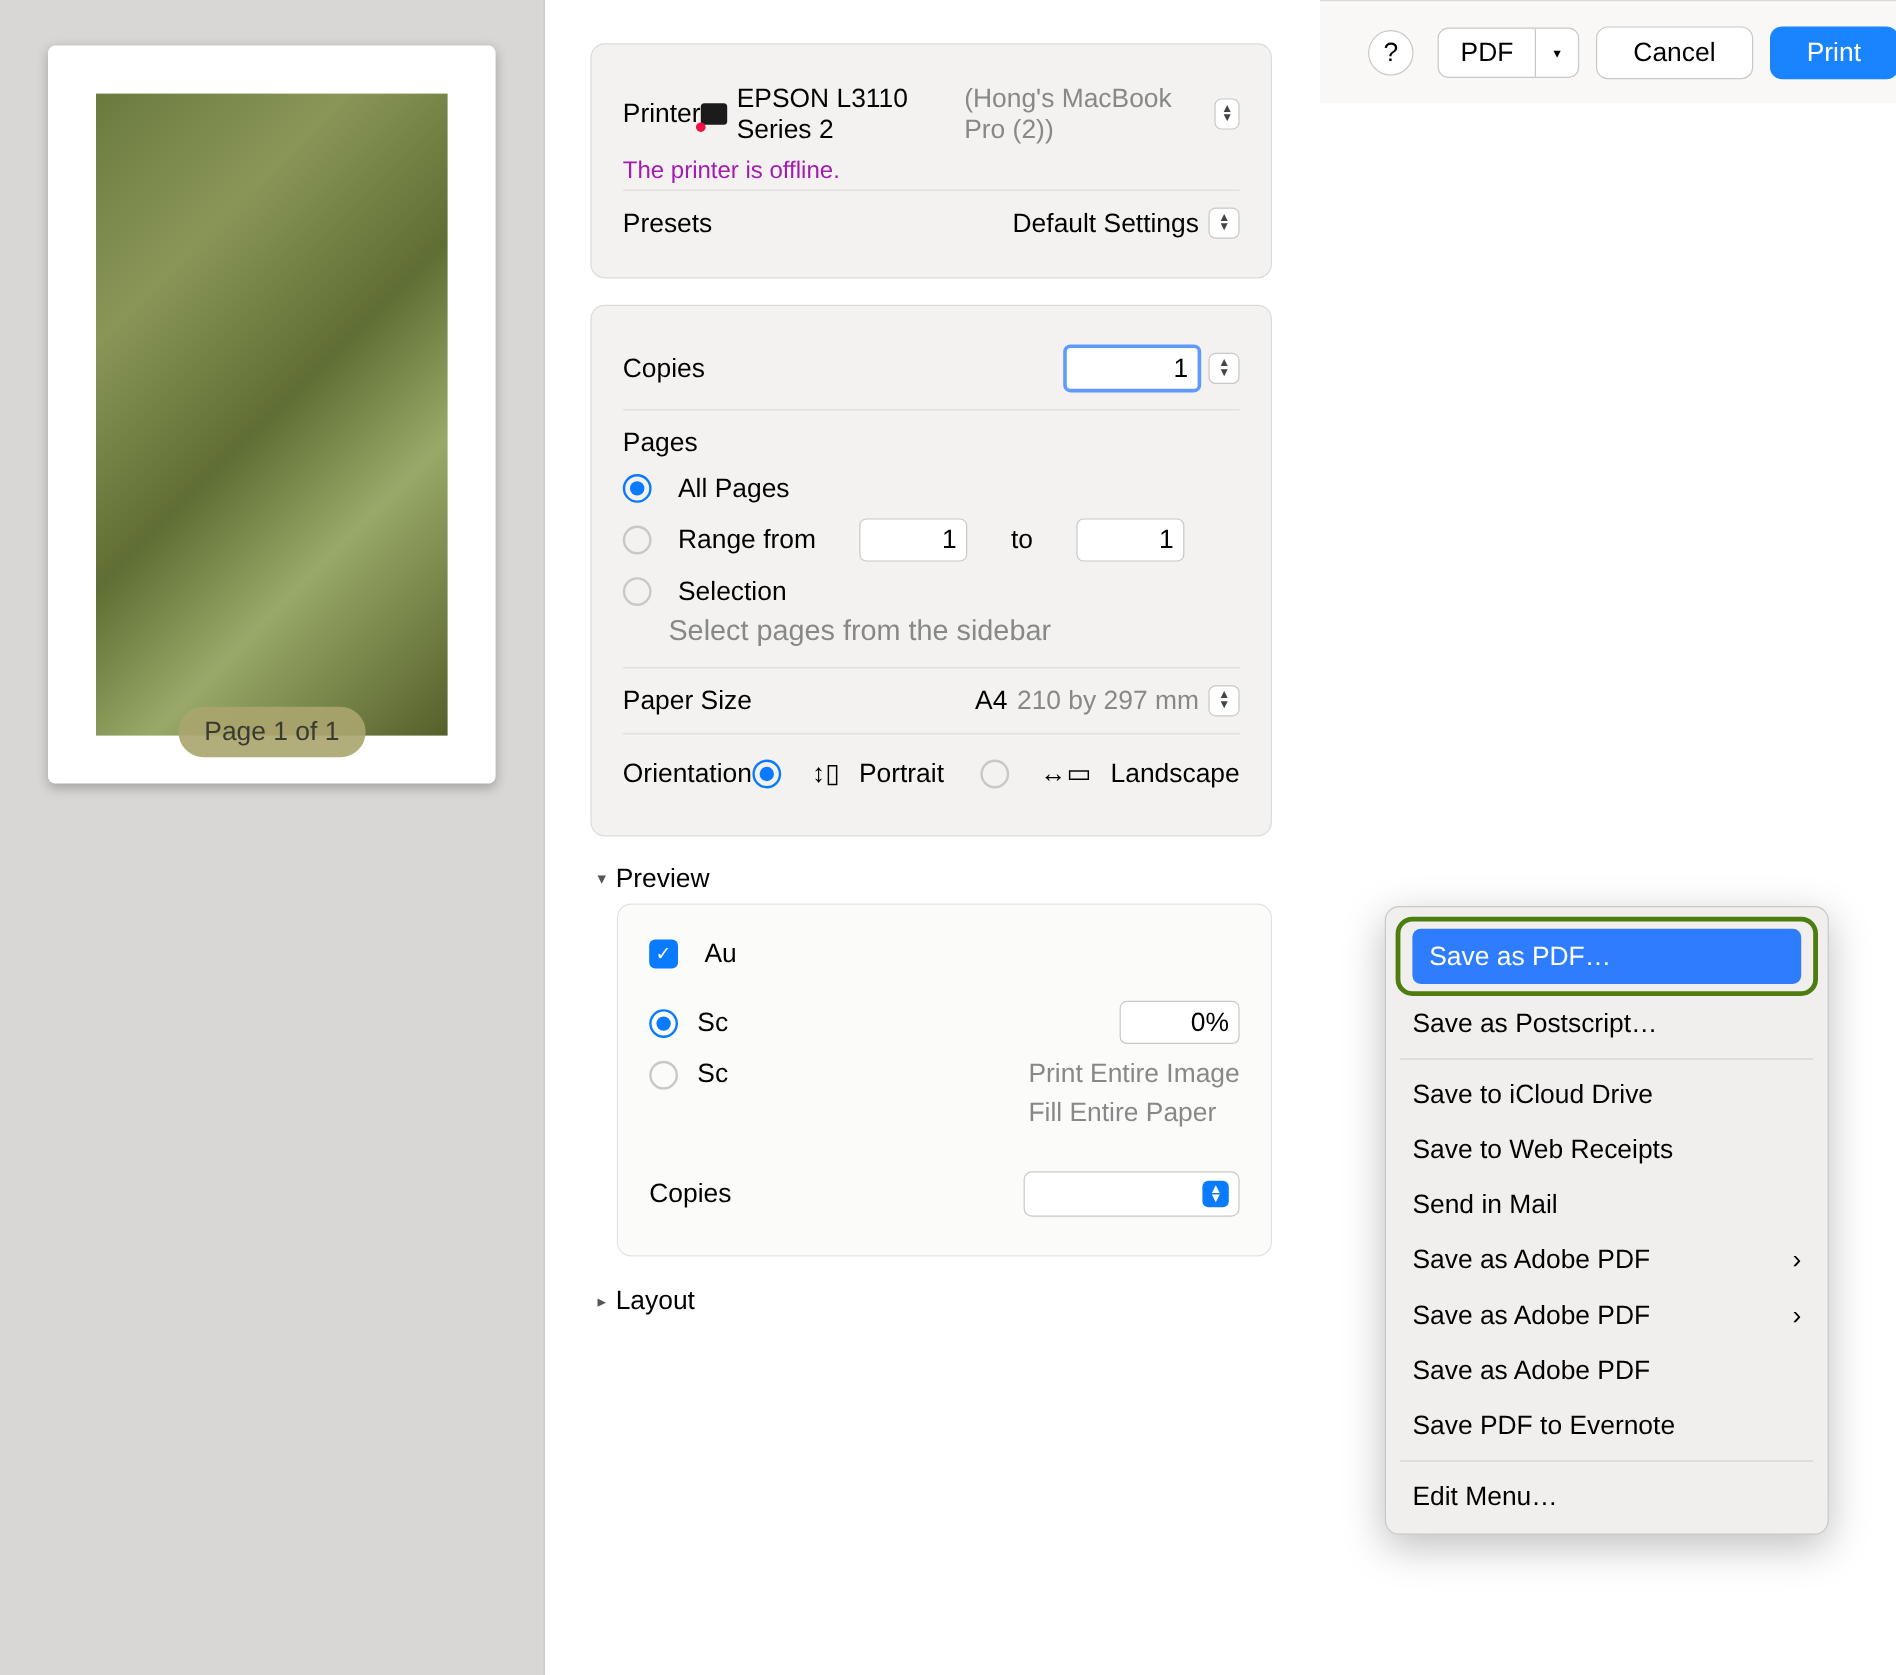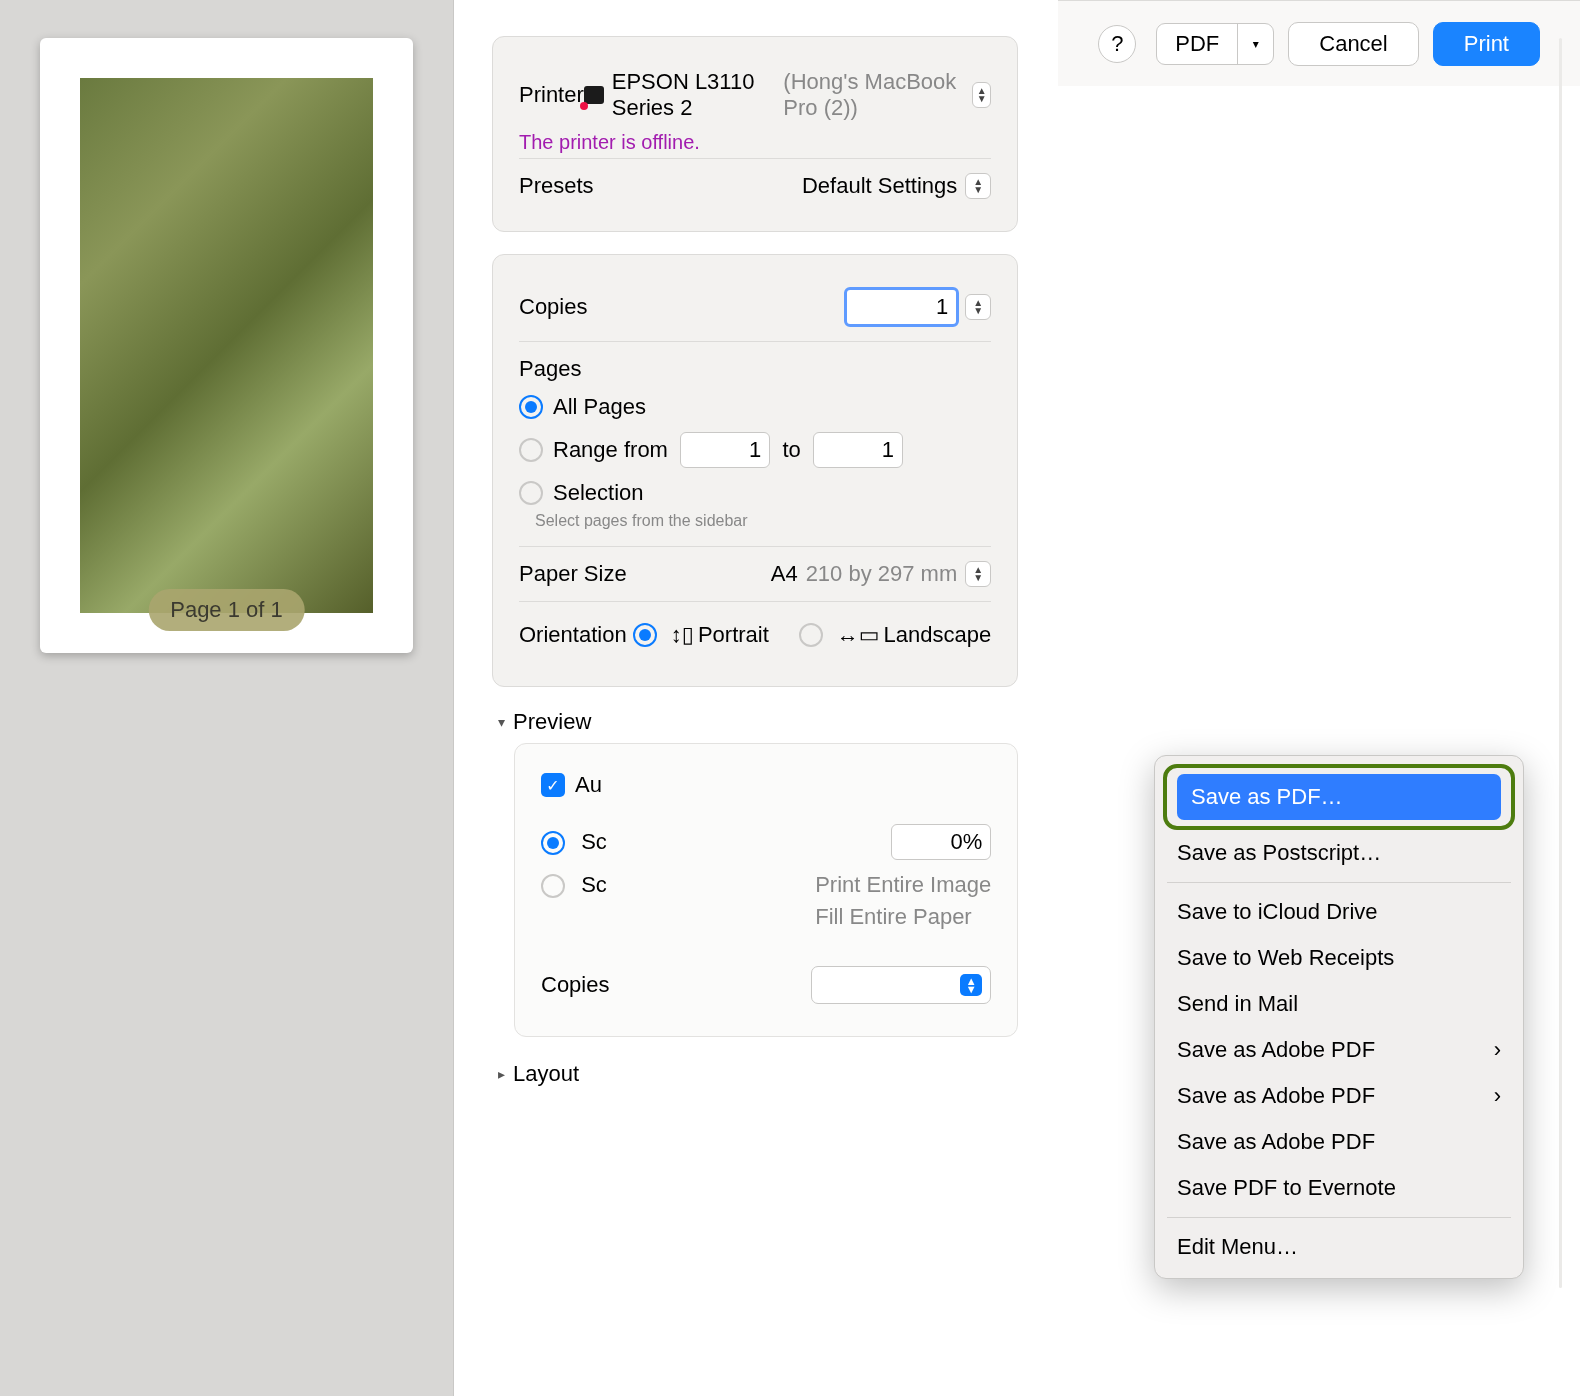--- a/index.html
+++ b/index.html
@@ -52,22 +52,22 @@
     background:#fff; text-align:right; padding:0 8px; font-size:22px;
   }
   .small-input {
     width:90px; height:36px; border:1px solid #c9c8c6; border-radius:6px;
     background:#fff; text-align:right; padding:0 8px; font-size:22px;
   }
   .radio { width:24px; height:24px; border-radius:50%; border:2px solid #c9c8c6; display:inline-flex; align-items:center; justify-content:center; margin-right:10px; vertical-align:middle; }
   .radio.on { border-color:#0a7bff; }
   .radio.on::after { content:""; width:12px; height:12px; border-radius:50%; background:#0a7bff; }
   .check { width:24px; height:24px; border-radius:5px; background:#0a7bff; display:inline-flex; align-items:center; justify-content:center; color:#fff; font-size:16px; margin-right:10px; vertical-align:middle; }
-  .opt-line { display:flex; align-items:center; font-size:22px; padding:6px 0; }
-  .hint { font-size:16px; color:#888; margin-left:16px; }
+  .opt-line { display:flex; align-items:center; font-size:22px; padding:6px 0;gap:12px; }
+  .hint { font-size:24px; color:#888; margin-left:38px; }
   .orient-icon { display:inline-block; font-size:22px; margin:0 4px; }
   .section-header { display:flex; align-items:center; gap:8px; font-size:22px; margin:4px 0 8px 6px; }
   .disclose { font-size:14px; color:#555; }
   .subcard {
     border:1px solid #e3e2e0; border-radius:12px; background:#fbfbfa;
     padding: 22px 26px; margin-left: 22px;
   }
   .copies-row { margin-top: 20px; }
   .select {
     height:38px; min-width:180px; border:1px solid #c9c8c6; border-radius:7px; background:#fff;

